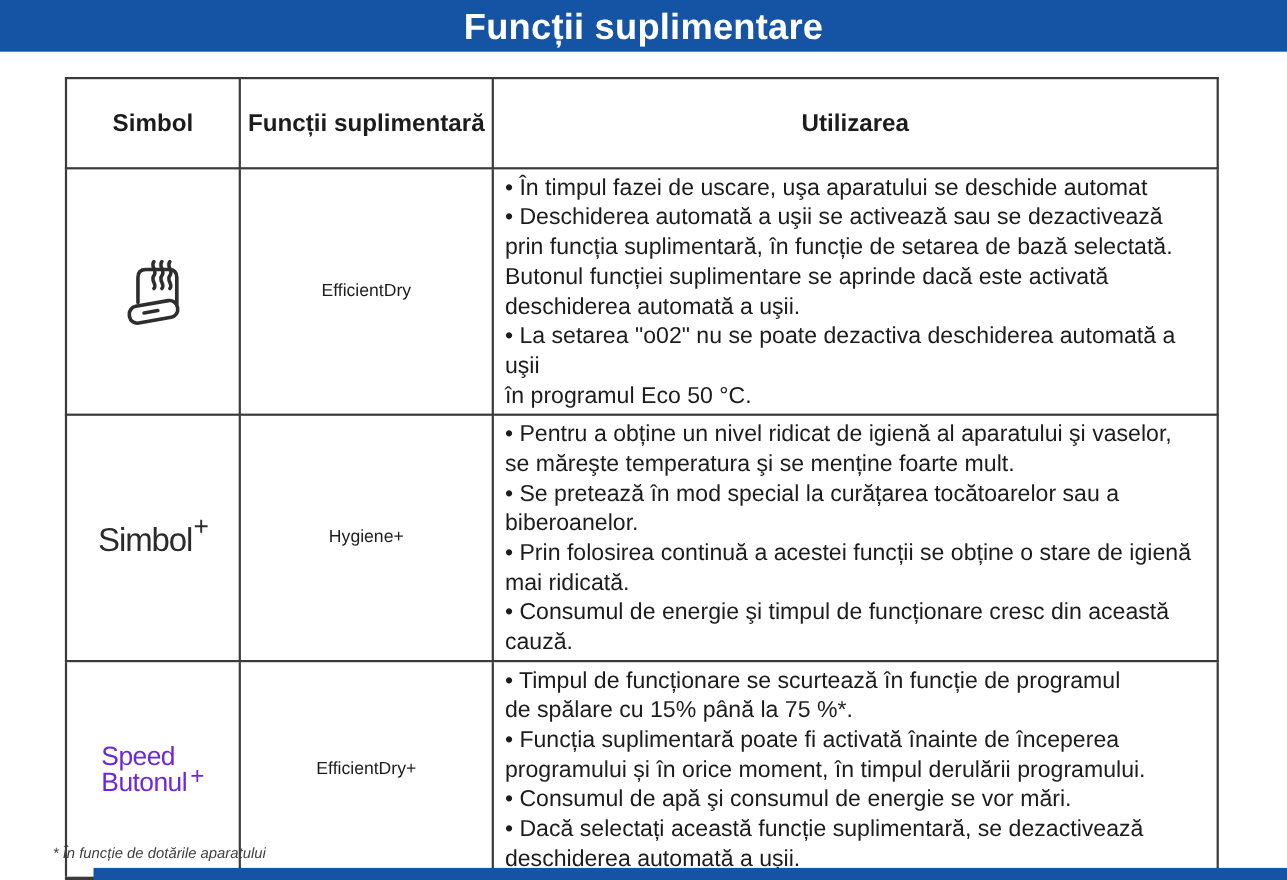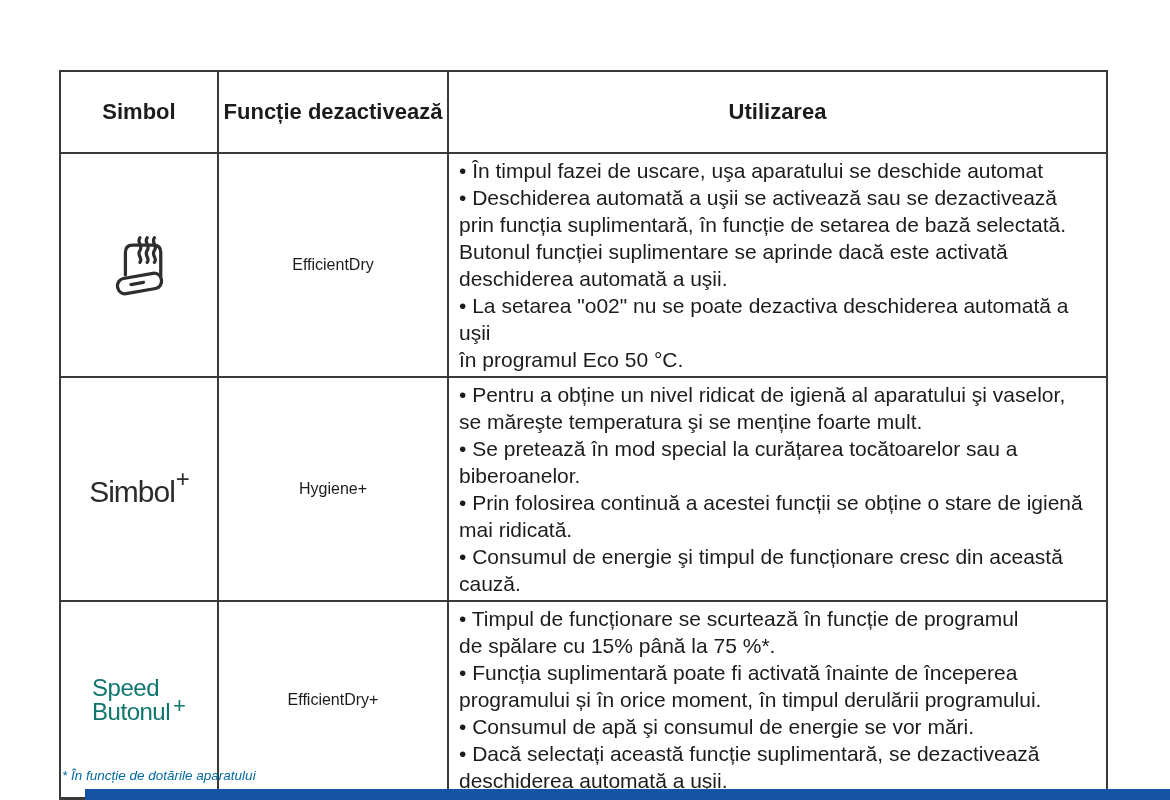--- a/index.html
+++ b/index.html
@@ -84,61 +84,64 @@
     font-size: 24px;
     position: relative;
     top: -4px;
     left: 1px;
     letter-spacing: 0;
   }
   
   .speed-logo {
     display: inline-flex;
     align-items: center;
-    color: #0f766e;
+    color: #6d28d9;
   }
   .speed-lines {
     text-align: left;
     font-size: 24px;
     line-height: 24px;
     letter-spacing: -0.5px;
     font-weight: 500;
   }
   .speed-plus {
     font-size: 22px;
     margin-left: 3px;
     margin-top: 12px;
   }
   
   .eff-icon { display: inline-block; vertical-align: middle; }
   .footnote {
     position: absolute;
-    left: 62px;
+    left: 48px;
     top: 768px;
     font-size: 13.5px;
     font-style: italic;
-    color: #0369a1;
+    color: #404040;
   }
 </style>
 </head>
 <body>
 
 <div class="page">
 
+  <header class="topbar">
+    <h1>Funcții suplimentare</h1>
+  </header>
 
   <table class="func-table">
     <colgroup>
       <col style="width:158px">
       <col style="width:230px">
       <col>
     </colgroup>
     <thead>
       <tr class="head-row">
         <th>Simbol</th>
-        <th>Funcție dezactivează</th>
+        <th>Funcții suplimentară</th>
         <th>Utilizarea</th>
       </tr>
     </thead>
     <tbody>
       <tr class="row-1">
         <td class="symbol-cell">
           <svg class="eff-icon" width="58" height="64" viewBox="0 0 64 68" fill="none" stroke="#2e2e2e" stroke-width="3.6" stroke-linecap="round" stroke-linejoin="round">
             <g>
               <path d="M33 4 C 29 9, 37 13, 33 18 C 29 23, 37 27, 33 31"></path>
               <path d="M41 4 C 37 9, 45 13, 41 18 C 37 23, 45 27, 41 31"></path>

